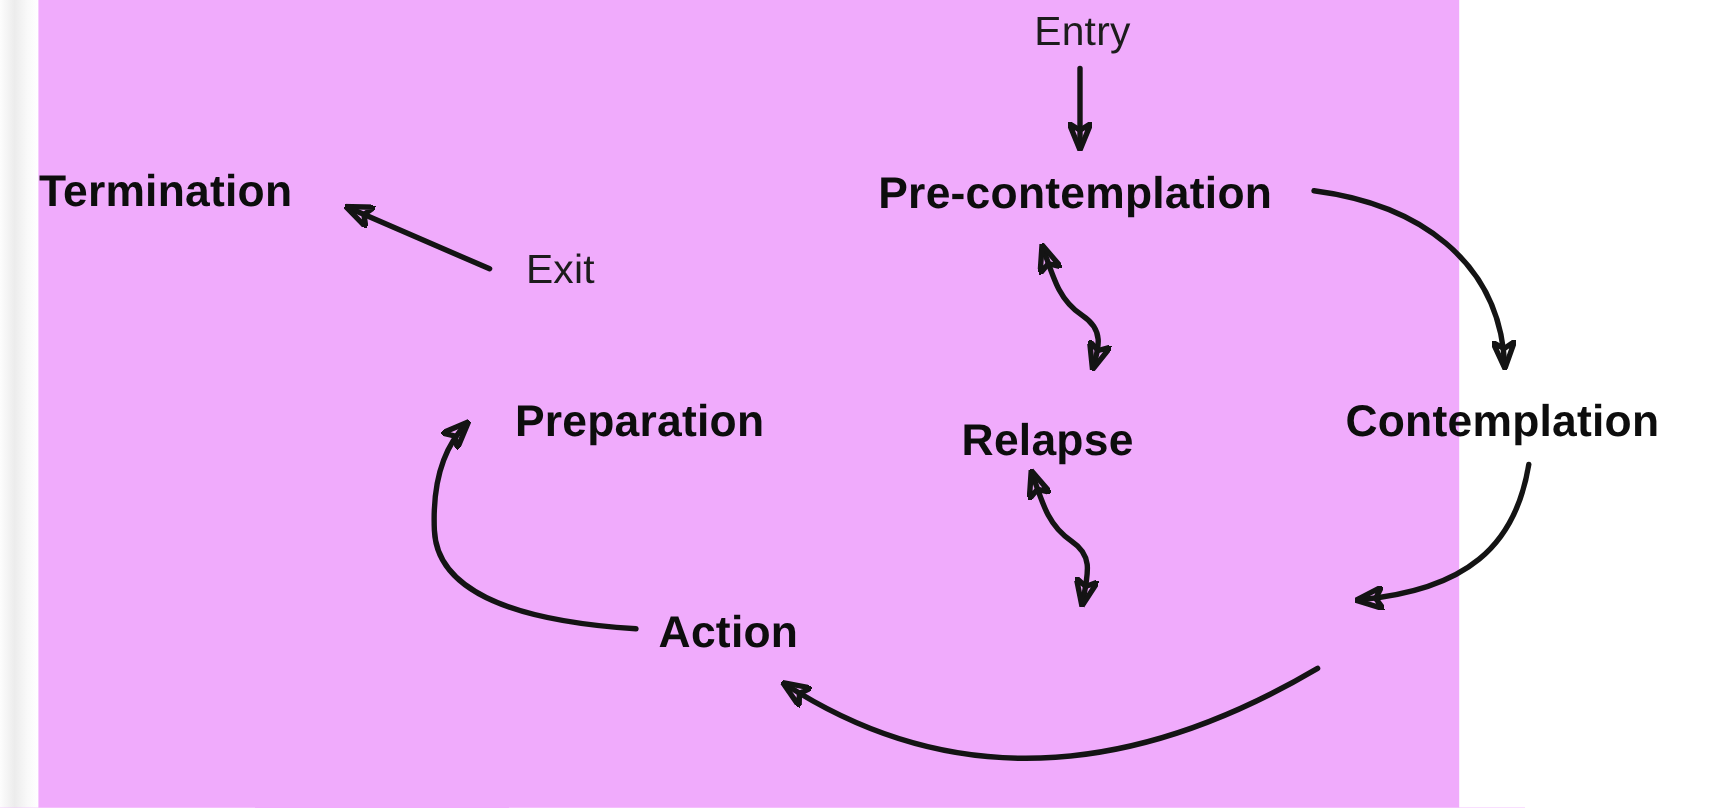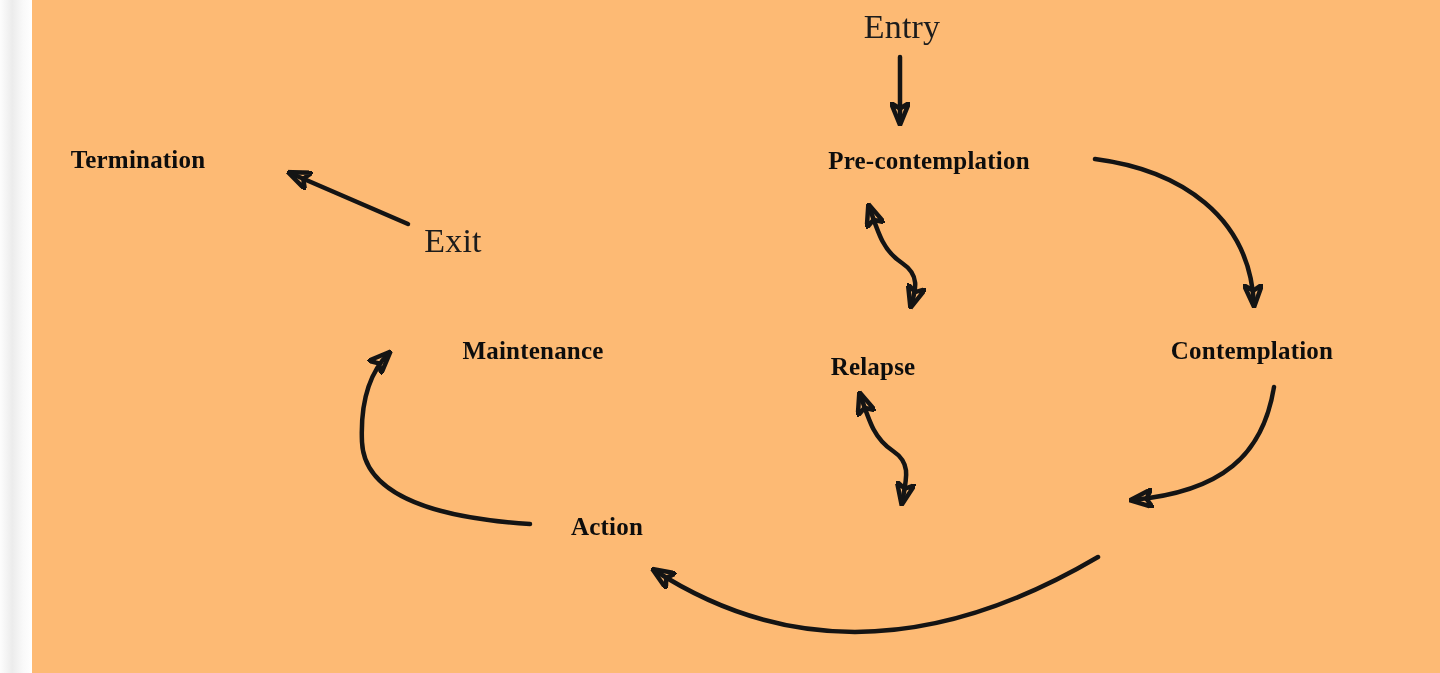--- a/index.html
+++ b/index.html
@@ -4,23 +4,22 @@
 <style>
   html, body { margin: 0; padding: 0; }
   body {
     width: 1440px; height: 673px;
     background: #ffffff;
     font-family: "Liberation Sans", "DejaVu Sans", sans-serif;
     overflow: hidden;
   }
   .stage-canvas {
     position: relative;
-    width: 1440px; height: 673px;
-    background: #fdba74;
-    font-family: Liberation Serif, serif;
+    width: 1216px; height: 673px;
+    background: #f0abfc;
   }
   .edge-shade {
     position: absolute; left: 0; top: 0; bottom: 0; width: 32px;
     background: linear-gradient(to right, #fdfdfd 0%, #ececec 38%, #f9f9f9 72%, #ffffff 100%);
     pointer-events: none;
   }
   svg.arrows {
     position: absolute; left: 0; top: 0;
     width: 1440px; height: 673px;
   }
@@ -30,21 +29,21 @@
     stroke-width: 4.5;
     stroke-linecap: round;
   }
   .node {
     position: absolute;
     transform: translate(-50%, -50%);
     white-space: nowrap;
     color: #0d0d0d;
     letter-spacing: 0.2px;
   }
-  .node.bold   { font-weight: 700; font-size: 25px; }
+  .node.bold   { font-weight: 700; font-size: 37px; }
   .node.plain  { font-weight: 400; font-size: 34px; color: #1c1c1c; }
 </style>
 </head>
 <body>
 
 <div class="stage-canvas">
 
   <div class="edge-shade"></div>
 
   <svg class="arrows" viewBox="0 0 1440 673" xmlns="http://www.w3.org/2000/svg" aria-hidden="true">
@@ -68,25 +67,25 @@
 
     <path d="M 869 206 C 879 236, 884 251, 902 263 C 920 275, 916 289, 911 306" marker-start="url(#ah)" marker-end="url(#ah)"></path>
 
     <path d="M 860 394 C 870 424, 875 439, 893 451 C 911 463, 907 477, 902 503" marker-start="url(#ah)" marker-end="url(#ah)"></path>
   </svg>
 
   <div class="node plain" style="left: 902px; top: 27px;">Entry</div>
 
   <div class="node bold" style="left: 138px; top: 160px;">Termination</div>
 
-  <div class="node plain" style="left: 453px; top: 225px; margin-top: 16px;">Exit</div>
+  <div class="node plain" style="left: 467px; top: 225px;">Exit</div>
 
-  <div class="node bold" style="left: 929px; top: 161px;">Pre-contemplation</div>
+  <div class="node bold" style="left: 896px; top: 161px;">Pre-contemplation</div>
 
-  <div class="node bold" style="left: 533px; top: 351px;">Maintenance</div>
+  <div class="node bold" style="left: 533px; top: 351px;">Preparation</div>
 
   <div class="node bold" style="left: 873px; top: 351px; margin-top: 16px;">Relapse</div>
 
   <div class="node bold" style="left: 1252px; top: 351px;">Contemplation</div>
 
   <div class="node bold" style="left: 607px; top: 527px;">Action</div>
 
 
 </div>
 

